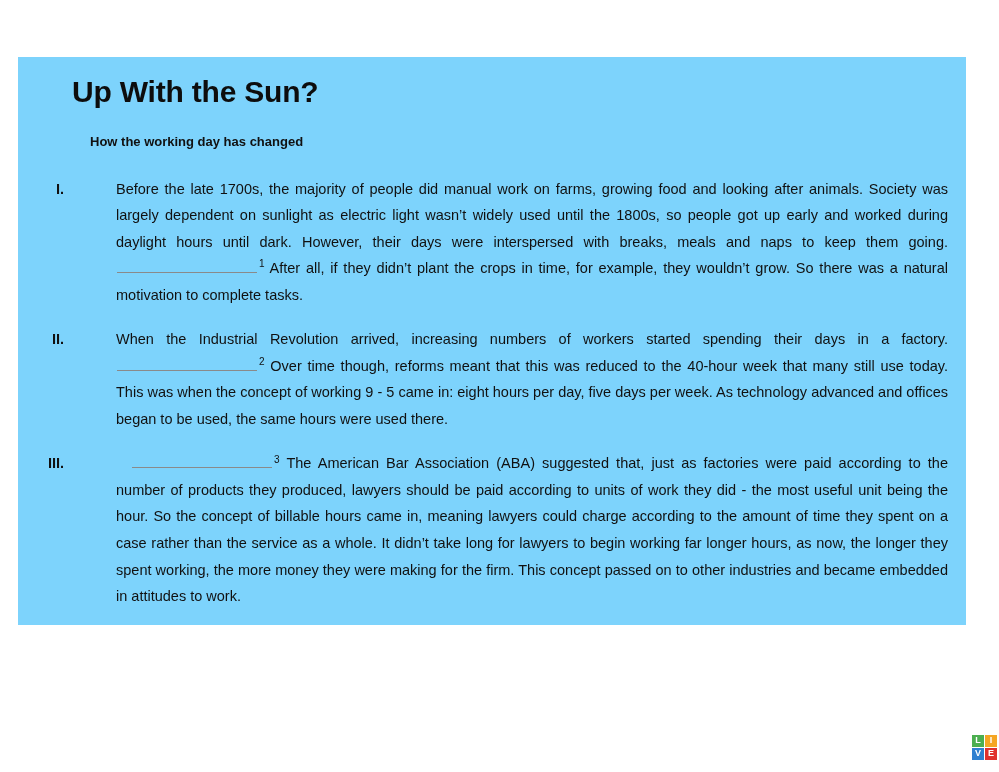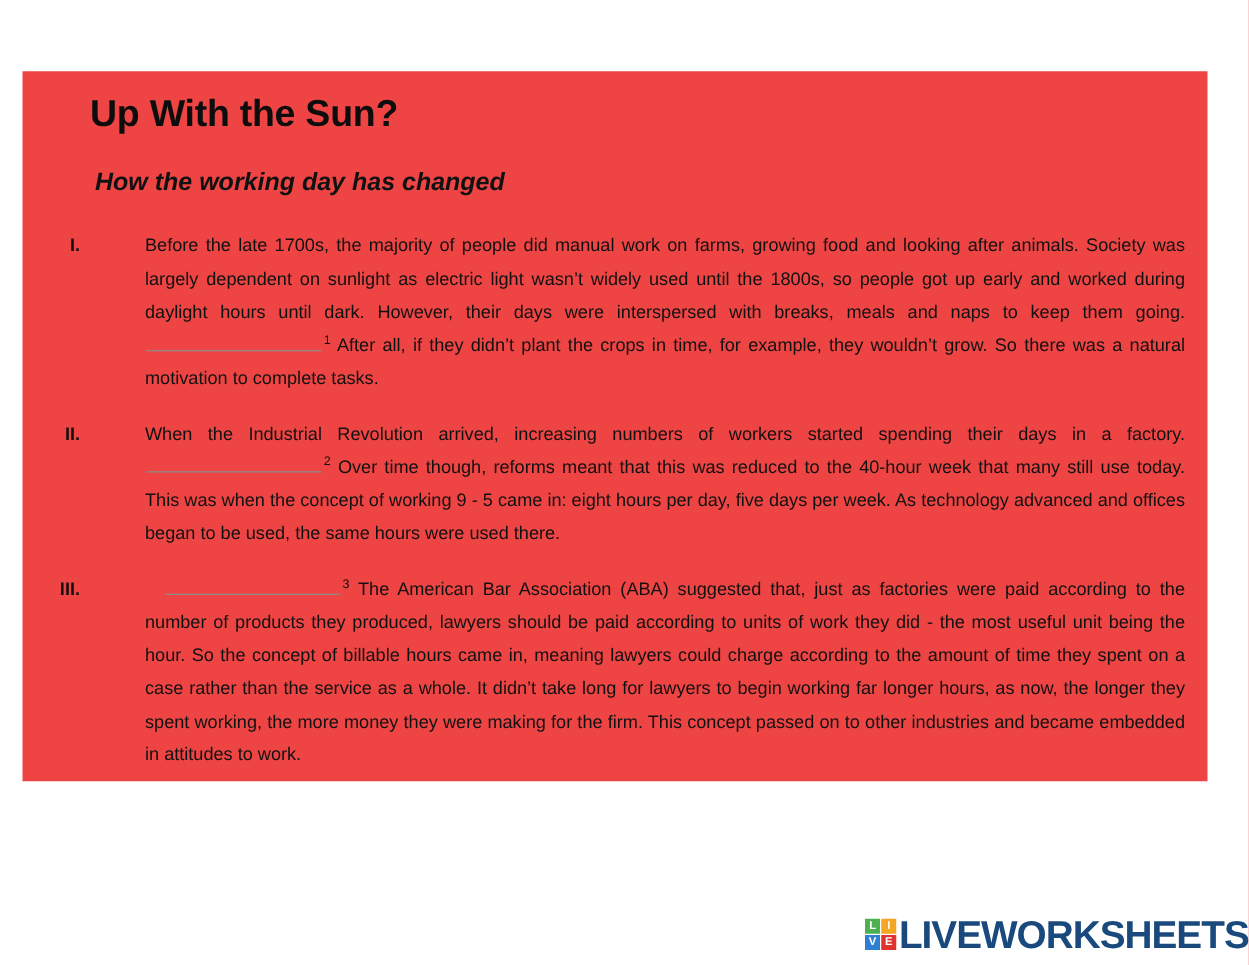--- a/index.html
+++ b/index.html
@@ -14,47 +14,46 @@
     overflow: hidden;
     position: relative;
   }
 
   #worksheet-panel {
     position: absolute;
     left: 18px;
     top: 57px;
     width: 948px;
     height: 568px;
-    background: #ef4444;
+    background: #7dd3fc;
     box-sizing: border-box;
   }
 
   #panel-inner {
     position: absolute;
     left: 54px;
     top: 18px;
     right: 18px;
   }
 
   .title {
     font-size: 30px;
     font-weight: bold;
     color: #0d0d0d;
     letter-spacing: -0.2px;
     margin: 0 0 0 0;
     line-height: 1.1;
   }
 
   .subtitle {
-    font-size: 20px;
+    font-size: 13px;
     font-weight: bold;
     color: #111111;
-    margin: 26px 0 0 4px;
+    margin: 26px 0 0 18px;
     line-height: 1.2;
-    font-style: italic;
   }
 
   .paragraphs {
     margin-top: 26px;
   }
 
   .para-row {
     display: flex;
     align-items: flex-start;
     margin-bottom: 18px;
@@ -179,14 +178,13 @@
   </div>
 </div>
 
 <div id="footer-logo">
   <div class="logo-mark">
     <div class="logo-cell c-l">L</div>
     <div class="logo-cell c-i">I</div>
     <div class="logo-cell c-v">V</div>
     <div class="logo-cell c-e">E</div>
   </div>
-  <div class="logo-wordmark">LIVEWORKSHEETS</div>
 </div>
 
 </body></html>

